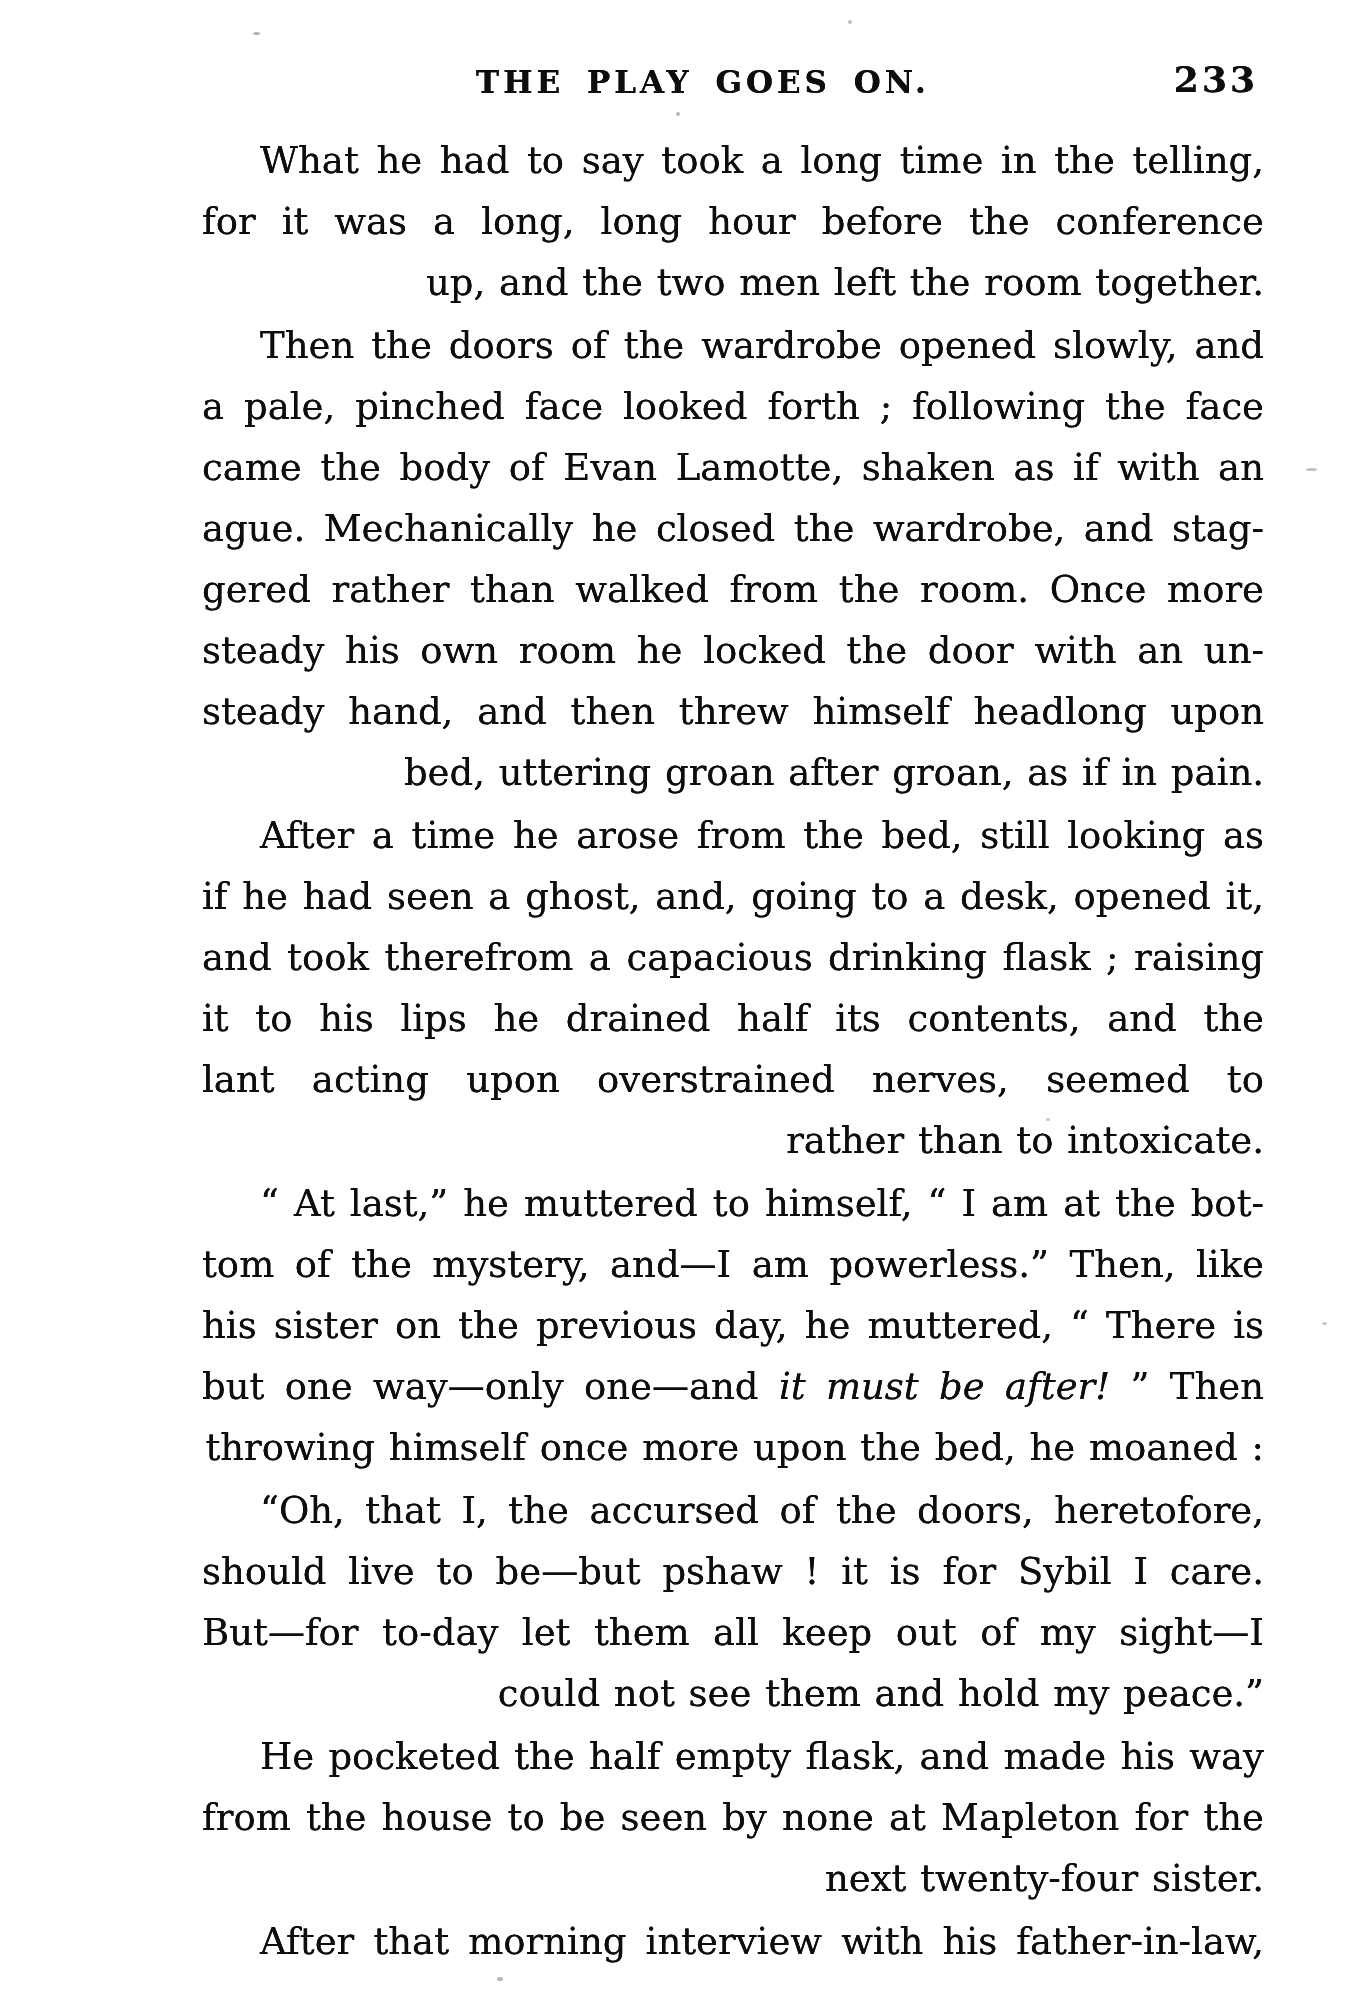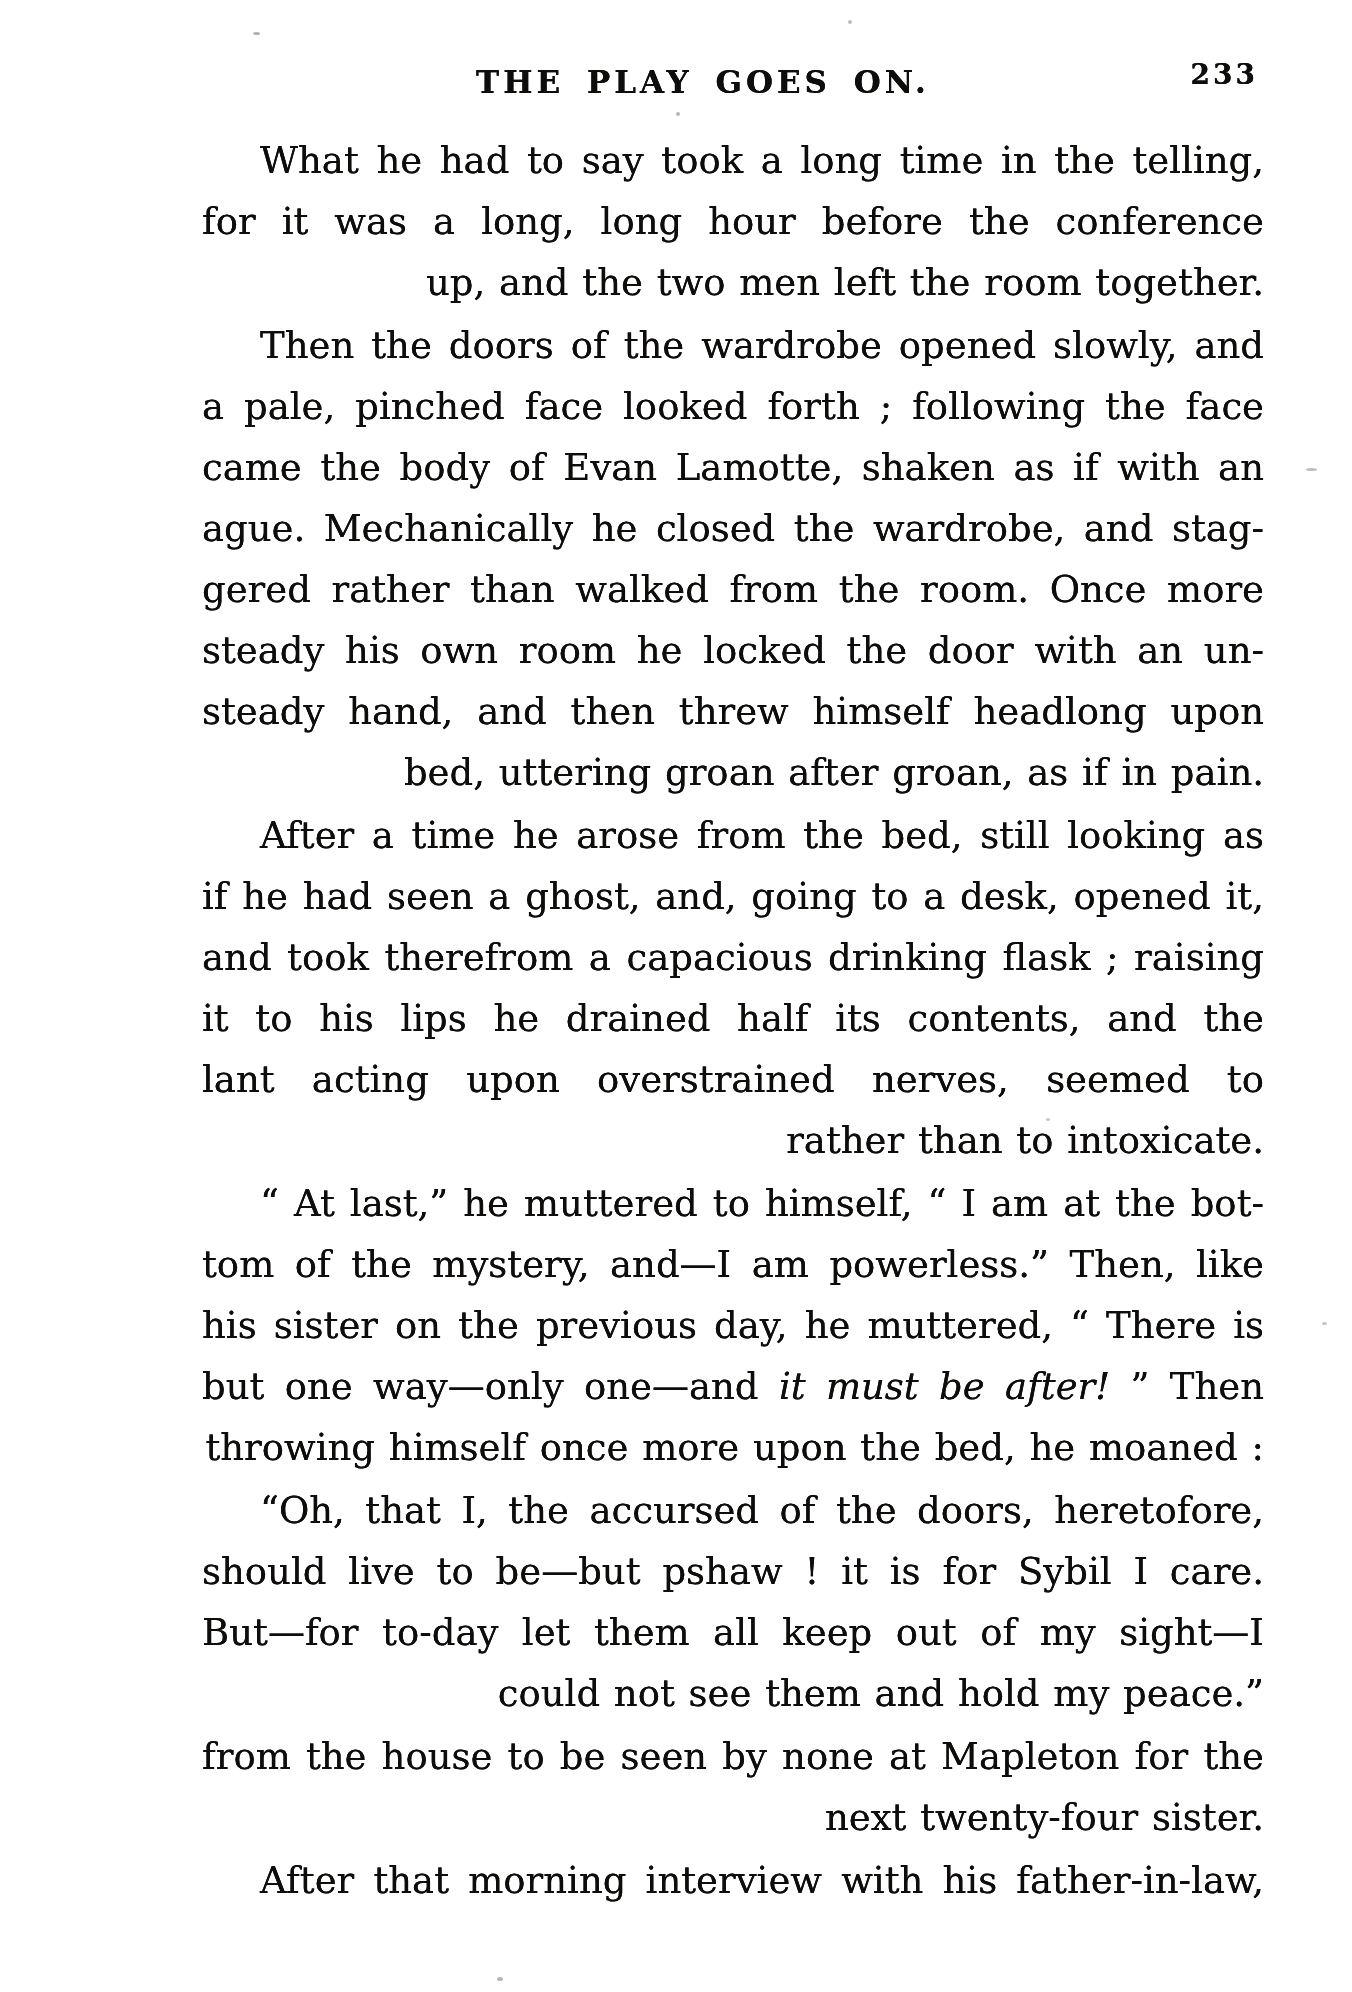--- a/index.html
+++ b/index.html
@@ -21,21 +21,21 @@
   .running-title {
     position: absolute; left: 0; right: 60px; top: 6px;
     text-align: center;
     font-size: 31px; font-weight: 700;
     letter-spacing: 4px;
     word-spacing: 8px;
     text-shadow: 0 0 0.6px #0e0d0b;
   }
   .page-number {
     position: absolute; right: 8px; top: 0;
-    font-size: 28px; font-weight: 700;
+    font-size: 36px; font-weight: 700;
     letter-spacing: 3px;
     text-shadow: 0 0 0.6px #0e0d0b;
   }
 
   
   .body-text {
     position: absolute;
     left: 200px; top: 128px; width: 1066px;
   }
   .para { margin: 2px; padding: 0; }
@@ -111,20 +111,21 @@
     </div>
 
     <div class="para">
       <div class="line j indent">“Oh, that I, the accursed of the doors, heretofore,</div>
       <div class="line j">should live to be—but pshaw ! it is for Sybil I care.</div>
       <div class="line j">But—for to-day let them all keep out of my sight—I</div>
       <div class="line">could not see them and hold my peace.”</div>
     </div>
 
     <div class="para">
+      <div class="line j indent">He pocketed the half empty flask, and made his way</div>
       <div class="line j">from the house to be seen by none at Mapleton for the</div>
       <div class="line">next twenty-four sister.</div>
     </div>
 
     <div class="para">
       <div class="line j indent">After that morning interview with his father-in-law,</div>
     </div>
 
   </div>
 

